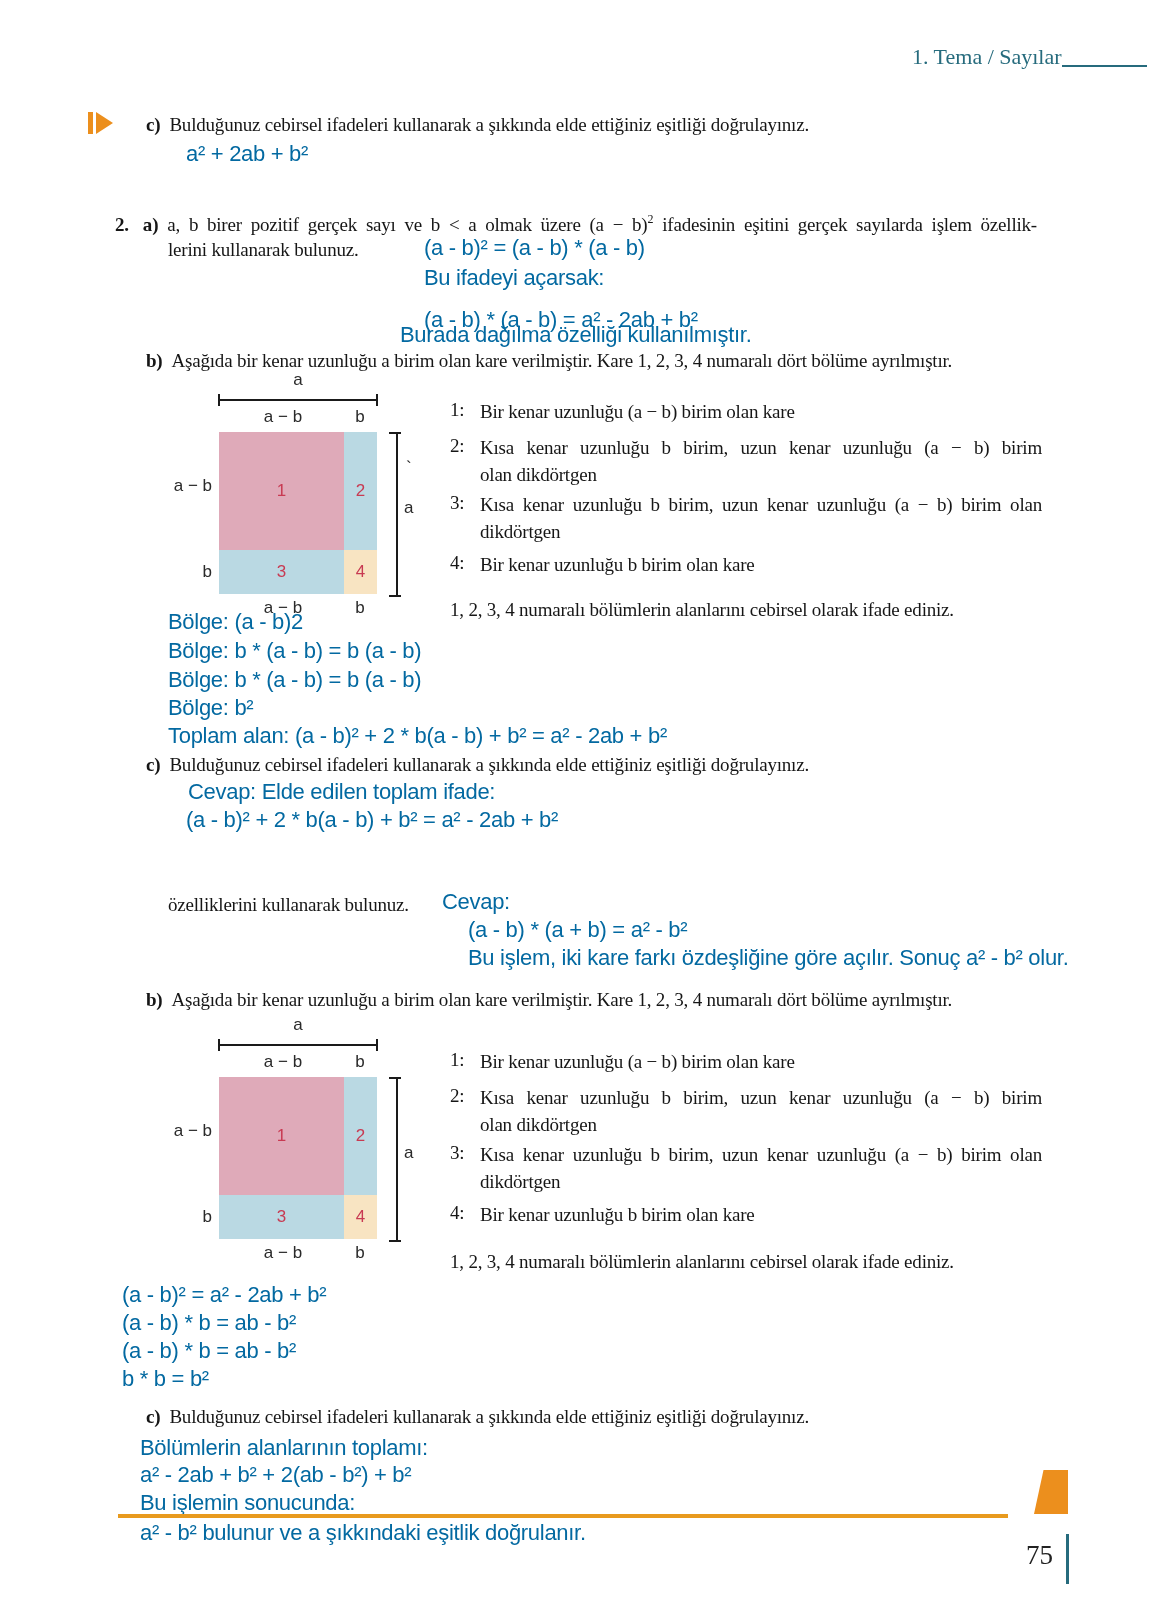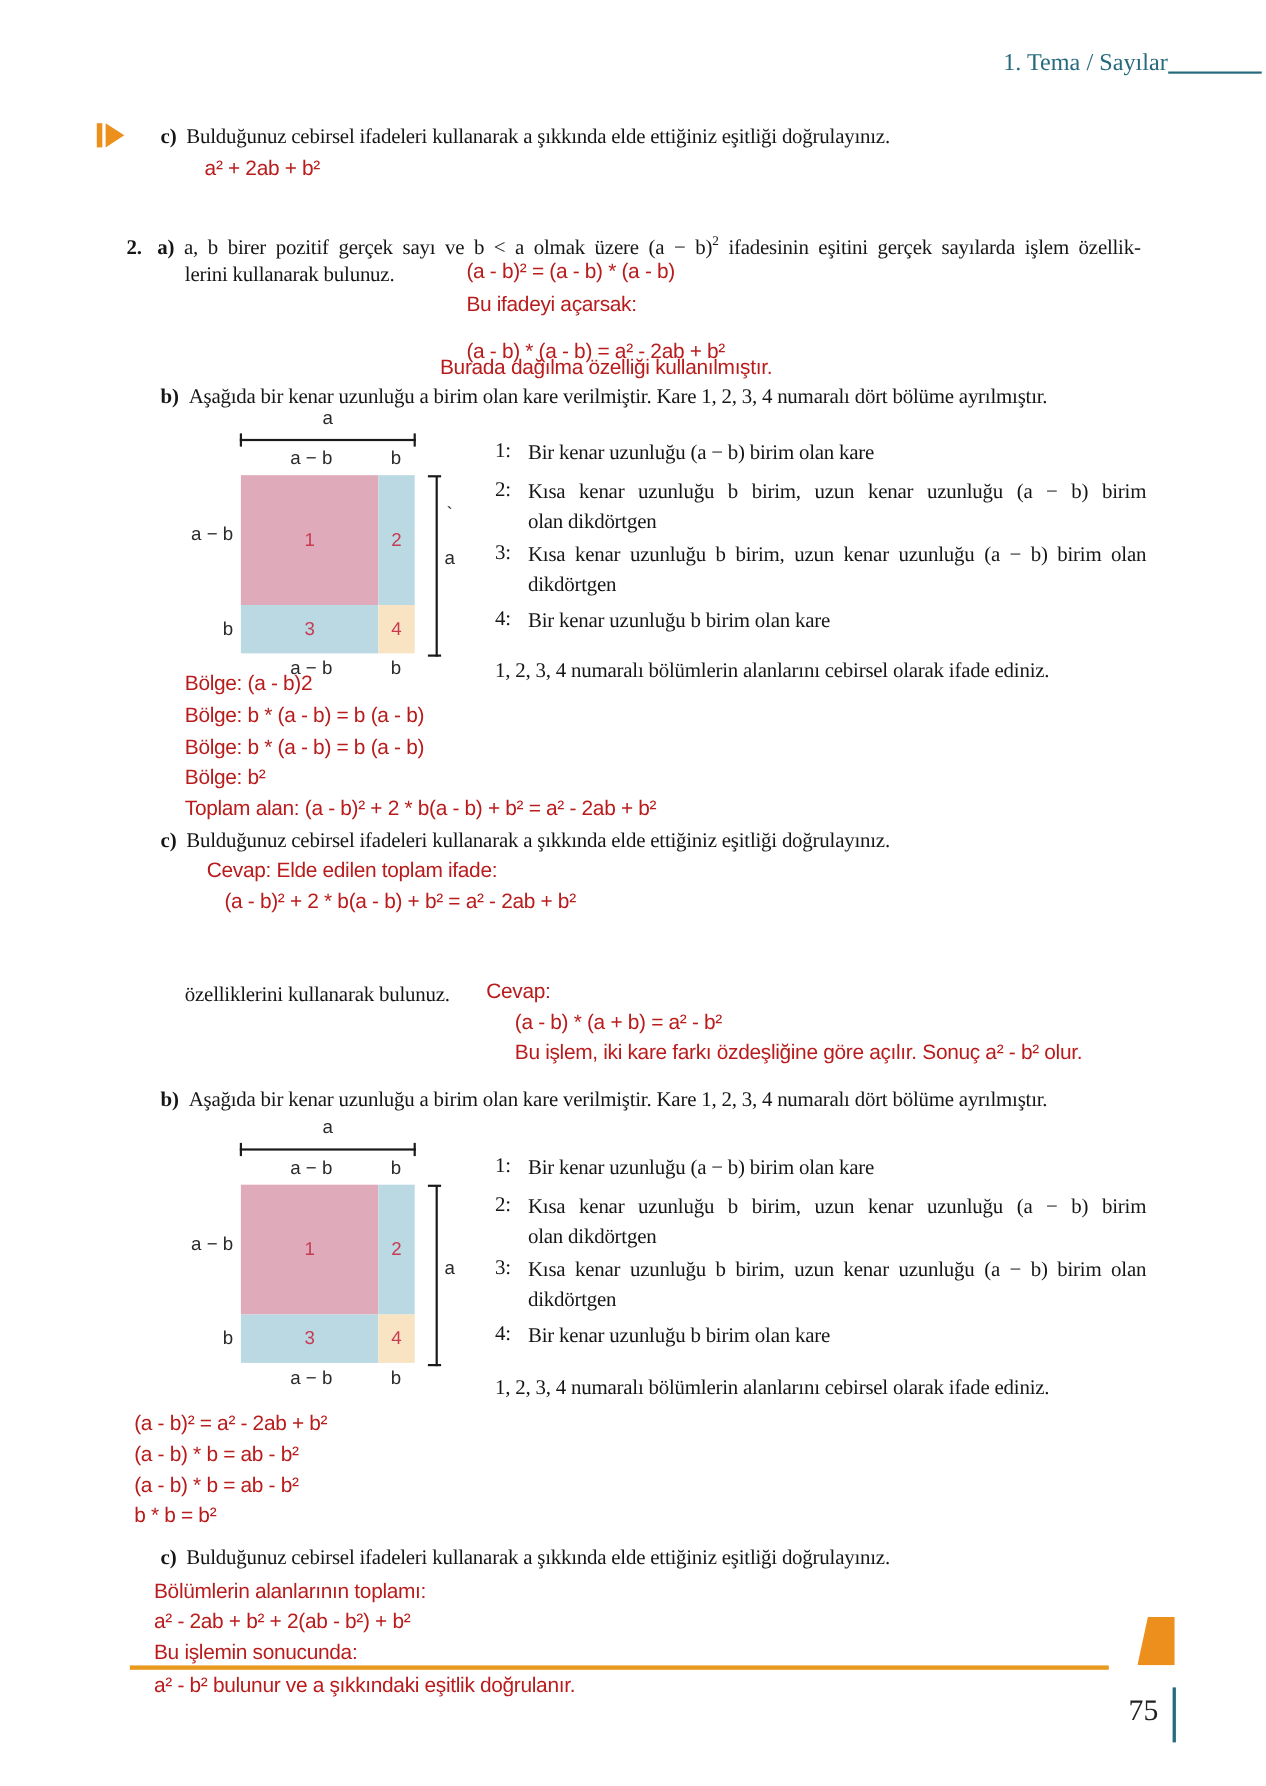--- a/index.html
+++ b/index.html
@@ -1,20 +1,20 @@
 <!DOCTYPE html>
 <html><head>
 <meta charset="utf-8">
 <style>
   html,body{margin:0;padding:0;background:#ffffff;}
   #page{position:relative;width:1151px;height:1624px;background:#ffffff;overflow:hidden;}
   .abs{position:absolute;}
   .serif{font-family:"Liberation Serif",serif;font-size:19px;letter-spacing:-0.2px;color:#161616;line-height:24px;white-space:nowrap;}
   .bold{font-weight:bold;}
-  .red{font-family:"Liberation Sans",sans-serif;font-size:19px;letter-spacing:-0.3px;color:#b91c1c;line-height:23px;white-space:nowrap;}
+  .red{font-family:"Liberation Sans",sans-serif;font-size:22px;letter-spacing:-0.3px;color:#0369a1;line-height:23px;white-space:nowrap;}
   .teal{font-family:"Liberation Serif",serif;font-size:22px;color:#266b7d;}
   .dlabel{font-family:"Liberation Sans",sans-serif;font-size:17px;color:#2a2a2a;line-height:20px;}
   .rnum{font-family:"Liberation Sans",sans-serif;font-size:17px;color:#c83a52;}
   .mnum{margin-right:14px;}
   .mlab{margin-right:9px;}
   sup.s2{font-size:12px;vertical-align:8px;letter-spacing:0;}
   .jfull{text-align:justify;text-align-last:justify;}
   .hline{height:2px;background:#1a1a1a;}
   .vline{width:2px;background:#1a1a1a;}
   .vtick{width:2px;height:12px;background:#1a1a1a;}
@@ -116,21 +116,21 @@
   <div class="abs red" style="left:168px;top:610px;">Bölge: (a - b)2</div>
   <div class="abs red" style="left:168px;top:639px;">Bölge: b * (a - b) = b (a - b)</div>
   <div class="abs red" style="left:168px;top:668px;">Bölge: b * (a - b) = b (a - b)</div>
   <div class="abs red" style="left:168px;top:696px;">Bölge: b²</div>
   <div class="abs red" style="left:168px;top:724px;">Toplam alan: (a - b)² + 2 * b(a - b) + b² = a² - 2ab + b²</div>
 
   <div class="abs serif" style="left:146px;top:753px;">
     <span class="bold mlab">c)</span><span>Bulduğunuz cebirsel ifadeleri kullanarak a şıkkında elde ettiğiniz eşitliği doğrulayınız.</span>
   </div>
   <div class="abs red" style="left:188px;top:780px;">Cevap: Elde edilen toplam ifade:</div>
-  <div class="abs red" style="left:204px;top:808px;">(a - b)² + 2 * b(a - b) + b² = a² - 2ab + b²</div>
+  <div class="abs red" style="left:186px;top:808px;">(a - b)² + 2 * b(a - b) + b² = a² - 2ab + b²</div>
 
   <div class="abs serif" style="left:168px;top:893px;">özelliklerini kullanarak bulunuz.</div>
   <div class="abs red" style="left:442px;top:890px;">Cevap:</div>
   <div class="abs red" style="left:468px;top:918px;">(a - b) * (a + b) = a² - b²</div>
   <div class="abs red" style="left:468px;top:946px;">Bu işlem, iki kare farkı özdeşliğine göre açılır. Sonuç a² - b² olur.</div>
 
   <div class="abs serif" style="left:146px;top:988px;">
     <span class="bold mlab">b)</span><span>Aşağıda bir kenar uzunluğu a birim olan kare verilmiştir. Kare 1, 2, 3, 4 numaralı dört bölüme ayrılmıştır.</span>
   </div>
 

